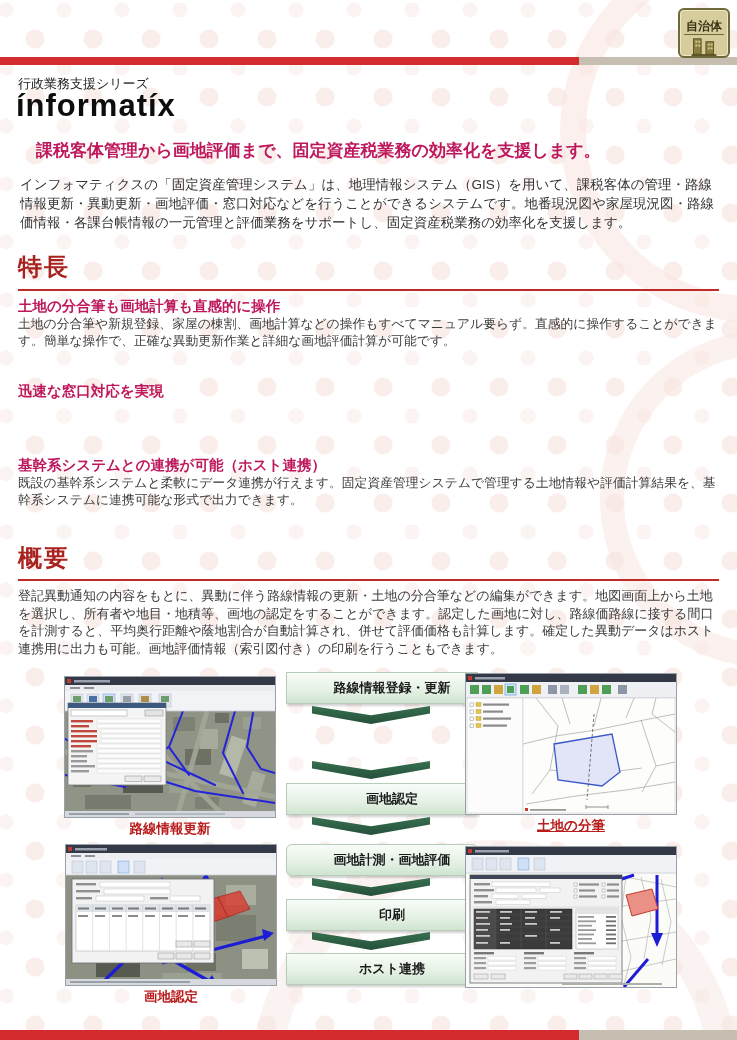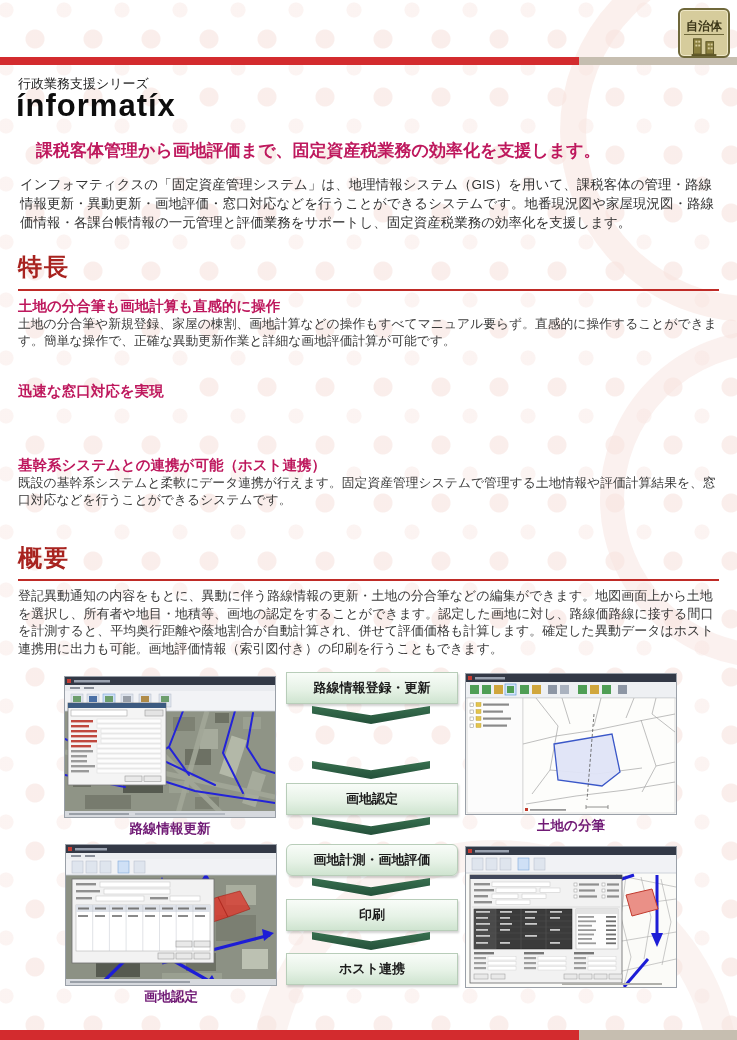--- a/index.html
+++ b/index.html
@@ -40,30 +40,30 @@
   
   .sec-head{font-size:24px;font-weight:bold;color:#a8231f;letter-spacing:2px;}
   .rule{height:2px;background:#bf2b27;}
   .feat-title{font-size:14.5px;font-weight:bold;color:#be185d;}
   .feat-body{width:702px;font-size:12.8px;line-height:17px;color:#3a3a3a;}
   
   .flow-box{
     left:286px;width:170px;height:30px;line-height:30px;text-align:center;
     font-size:13px;font-weight:bold;color:#1c1c1c;
     background:linear-gradient(#f8fcf8,#e6f2e6 55%,#cfe4d0);
-    border:1px solid #b8cdb9;box-shadow:1px 2px 2px rgba(0,0,0,0.18);
+    border:1px solid #b8cdb9;box-shadow:1px 2px 2px rgba(0,0,0,0.18);padding-left:20px;
   }
   .flow-box.small{font-size:12.5px;}
   .flow-arrow{
     left:312px;width:118px;height:18px;
     background:linear-gradient(#38704f,#24503a);
     clip-path:polygon(0% 0%,50% 52%,100% 0%,100% 42%,50% 100%,0% 42%);
   }
   .shot{box-shadow:0 0 0 1px #9aa0a8;}
-  .caption{width:210px;text-align:center;font-size:13.5px;font-weight:bold;color:#701a75;}
+  .caption{width:210px;text-align:center;font-size:13.5px;font-weight:bold;color:#b91c1c;}
   
   .logo-row{right:18px;top:1054px;display:flex;align-items:center;gap:6px;text-align:center;}
   .logo-text{font-size:19px;font-weight:bold;color:#cf2127;letter-spacing:0.5px;}
   .bar-bot-red{left:0;top:1030px;width:579px;height:10px;background:#d32b2e;}
   .bar-bot-tan{left:579px;top:1030px;width:158px;height:10px;background:#c6beb0;}
 </style>
 </head>
 <body>
 
 <div class="page">
@@ -99,21 +99,21 @@
 
   <div class="z sec-head" style="left:18px;top:251px;">特長</div>
   <div class="z rule" style="left:18px;top:289px;width:701px;"></div>
 
   <div class="z feat-title" style="left:18px;top:297px;">土地の分合筆も画地計算も直感的に操作</div>
   <div class="z feat-body" style="left:18px;top:315px;">土地の分合筆や新規登録、家屋の棟割、画地計算などの操作もすべてマニュアル要らず。直感的に操作することができます。簡単な操作で、正確な異動更新作業と詳細な画地評価計算が可能です。</div>
 
   <div class="z feat-title" style="left:18px;top:372px;margin-top:10px;">迅速な窓口対応を実現</div>
 
   <div class="z feat-title" style="left:18px;top:456px;">基幹系システムとの連携が可能（ホスト連携）</div>
-  <div class="z feat-body" style="left:18px;top:474px;">既設の基幹系システムと柔軟にデータ連携が行えます。固定資産管理システムで管理する土地情報や評価計算結果を、窓口対応などを行うことができるシステムです。</div>
+  <div class="z feat-body" style="left:18px;top:474px;">既設の基幹系システムと柔軟にデータ連携が行えます。固定資産管理システムで管理する土地情報や評価計算結果を、基幹系システムに連携可能な形式で出力できます。</div>
 
   <div class="z sec-head" style="left:18px;top:542px;">概要</div>
   <div class="z rule" style="left:18px;top:579px;width:701px;"></div>
   <div class="z feat-body" style="left:18px;top:587px;font-size:13px;line-height:17.5px;">登記異動通知の内容をもとに、異動に伴う路線情報の更新・土地の分合筆などの編集ができます。地図画面上から土地を選択し、所有者や地目・地積等、画地の認定をすることができます。認定した画地に対し、路線価路線に接する間口を計測すると、平均奥行距離や蔭地割合が自動計算され、併せて評価価格も計算します。確定した異動データはホスト連携用に出力も可能。画地評価情報（索引図付き）の印刷を行うこともできます。</div>
 
   <div class="z flow-box" style="top:672px;">路線情報登録・更新</div>
   <div class="z flow-arrow" style="top:706px;"></div>
   <div class="z flow-arrow" style="top:761px;"></div>
   <div class="z flow-box" style="top:783px;">画地認定</div>
   <div class="z flow-arrow" style="top:817px;"></div>
@@ -272,21 +272,21 @@
       <line x1="128" y1="40" x2="121" y2="126" stroke="#555" stroke-width="0.8" stroke-dasharray="3,2"></line>
       <g stroke="#777" stroke-width="0.8">
         <line x1="120" y1="133" x2="142" y2="133"></line>
           <line x1="120" y1="131" x2="120" y2="135"></line>
           <line x1="142" y1="131" x2="142" y2="135"></line>
       </g>
       <rect x="59" y="134" width="3" height="3" fill="#c0392b"></rect>
         <rect x="64" y="135" width="36" height="1.8" fill="#9a9a9a"></rect>
     </svg>
   </div>
-  <div class="z caption" style="left:466px;top:817px;">土地の分筆</div>
+  <div class="z caption" style="left:466px;top:817px;text-decoration:underline;">土地の分筆</div>
 
   <div class="z shot" style="left:66px;top:845px;width:210px;height:140px;">
     <svg viewBox="0 0 210 140" width="210" height="140">
       <rect width="210" height="140" fill="#8c9184"></rect>
       <g>
         <rect x="160" y="40" width="30" height="20" fill="#a9ae9f"></rect>
         <rect x="150" y="70" width="40" height="26" fill="#7b7f72"></rect>
         <rect x="110" y="40" width="22" height="14" fill="#646858"></rect>
         <rect x="176" y="104" width="26" height="20" fill="#bcc1b2"></rect>
         <rect x="120" y="108" width="30" height="18" fill="#6d7164"></rect>

